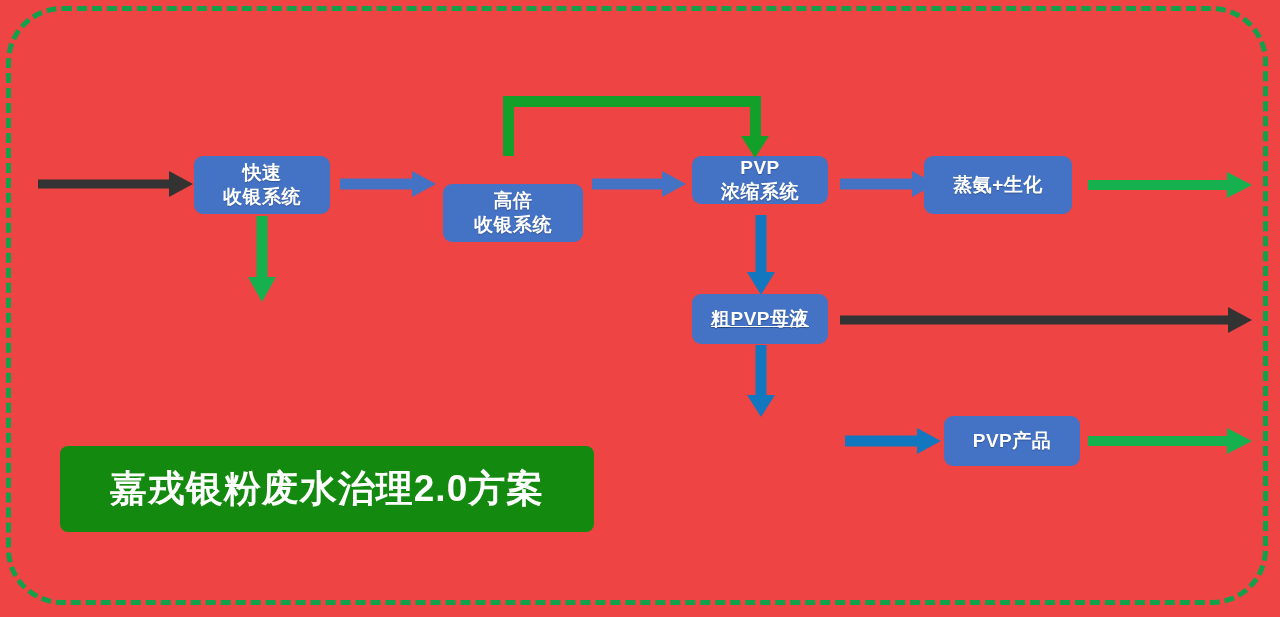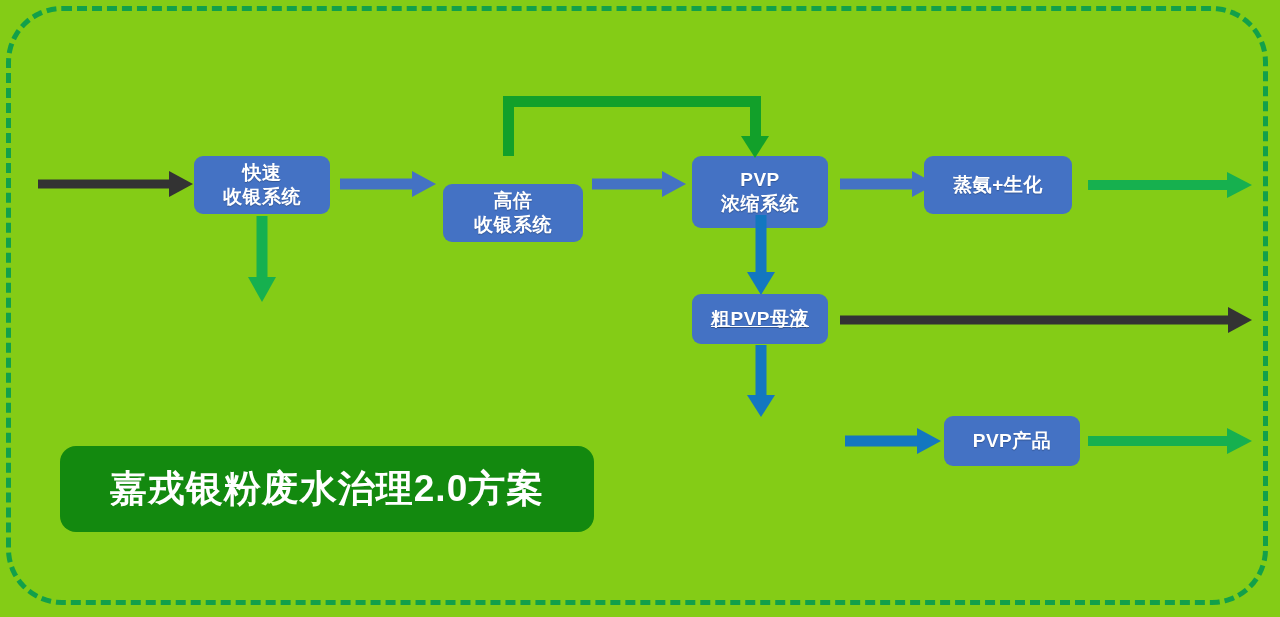--- a/index.html
+++ b/index.html
@@ -11,21 +11,21 @@
   body {
     width: 1280px;
     height: 617px;
     overflow: hidden;
     font-family: "Liberation Sans", "DejaVu Sans", sans-serif;
   }
   #canvas {
     position: relative;
     width: 1280px;
     height: 617px;
-    background: #84cc16;
+    background: #ef4444;
   }
   
   .frame {
     position: absolute;
     left: 6px;
     top: 6px;
     width: 1262px;
     height: 599px;
     box-sizing: border-box;
     border: 5px dashed #12a04a;
@@ -53,21 +53,21 @@
   .node .ln { display: block; white-space: nowrap; }
 
   
   .banner {
     position: absolute;
     left: 60px;
     top: 446px;
     width: 534px;
     height: 86px;
     background: #13890f;
-    border-radius: 16px;
+    border-radius: 8px;
     color: #ffffff;
     display: flex;
     align-items: center;
     justify-content: center;
     font-size: 37px;
     font-weight: bold;
     letter-spacing: 1px;
   }
 
   
@@ -113,21 +113,21 @@
   <div class="node" style="left:443px; top:156px; width:140px; height:58px;margin-top:28px;">
     <span class="ln">高倍</span>
     <span class="ln">收银系统</span>
   </div>
 
   <div class="arrow ar-r" style="left:592px; top:169px; width:94px; height:30px;">
     <div class="shaft" style="width:72px; background:#4472c4; height:11px;"></div>
     <div class="head" style="border-top:13px solid transparent; border-bottom:13px solid transparent; border-left:24px solid #4472c4;"></div>
   </div>
 
-  <div class="node" style="left:692px; top:156px; width:136px; height:72px;">
+  <div class="node" style="left:692px; top:156px; width:136px; height:48px;">
     <span class="ln">PVP</span>
     <span class="ln">浓缩系统</span>
   </div>
 
   <div class="arrow ar-r" style="left:840px; top:169px; width:96px; height:30px;">
     <div class="shaft" style="width:74px; background:#4472c4; height:11px;"></div>
     <div class="head" style="border-top:13px solid transparent; border-bottom:13px solid transparent; border-left:24px solid #4472c4;"></div>
   </div>
 
   <div class="node" style="left:924px; top:156px; width:148px; height:58px;">

